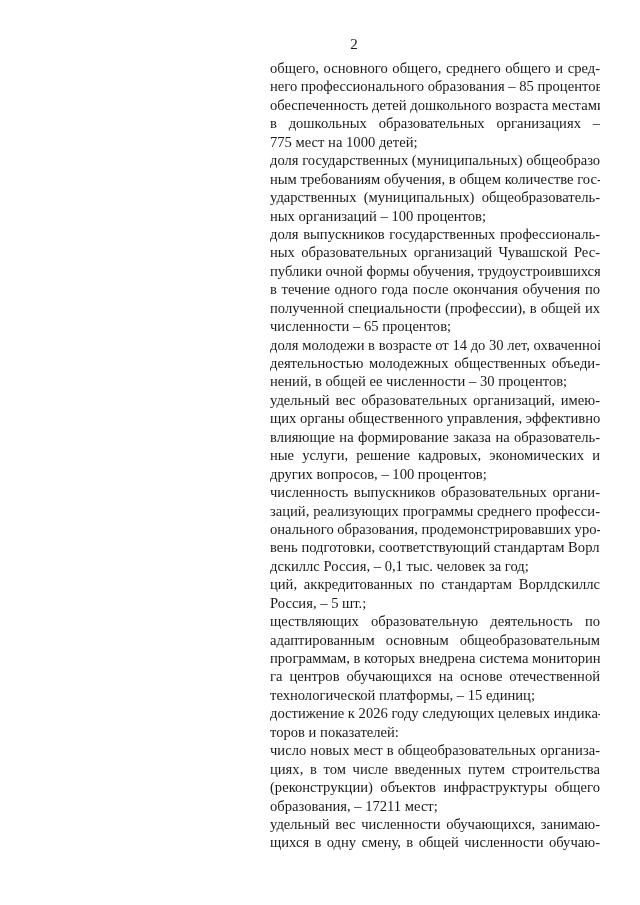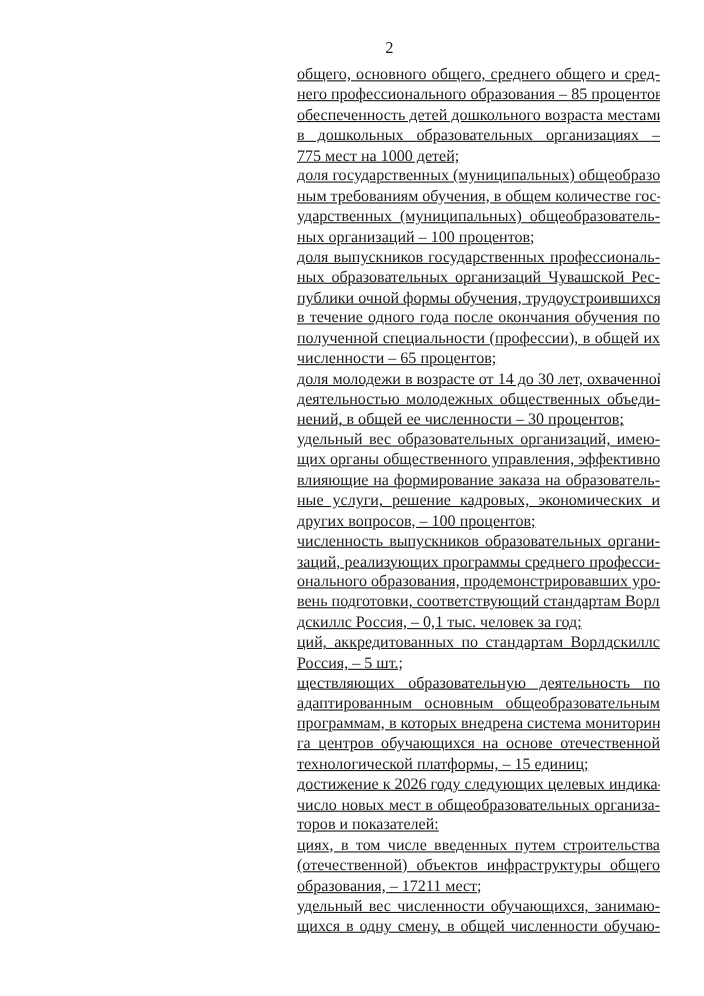--- a/index.html
+++ b/index.html
@@ -8,21 +8,21 @@
     .page-number {
       position: absolute; left: 344px; top: 36px; width: 20px; text-align: center;
       font-family: "Liberation Serif", serif; font-size: 15px; color: #1a1a1a;
     }
     .text-column {
       position: absolute; left: 270px; top: 59px; width: 330px;
       font-family: "Liberation Serif", serif; font-size: 14.6px; color: #1a1a1a;
     }
     .line {
       height: 18.45px; line-height: 18.45px; white-space: nowrap;
-      text-align: justify; text-align-last: justify; overflow: hidden; text-decoration: underline;
+      text-align: justify; text-align-last: justify; overflow: hidden;
     }
     .line.last { text-align-last: left; }
   </style>
 </head>
 <body>
 
 <div class="page">
   <div class="page-number">2</div>
   <div class="text-column" id="text-column">
       <div class="line">общего, основного общего, среднего общего и сред-</div>
@@ -54,21 +54,21 @@
       <div class="line">вень подготовки, соответствующий стандартам Ворл-</div>
       <div class="line last">дскиллс Россия, – 0,1 тыс. человек за год;</div>
       <div class="line">ций, аккредитованных по стандартам Ворлдскиллс</div>
       <div class="line last">Россия, – 5 шт.;</div>
       <div class="line">ществляющих образовательную деятельность по</div>
       <div class="line">адаптированным основным общеобразовательным</div>
       <div class="line">программам, в которых внедрена система мониторин-</div>
       <div class="line">га центров обучающихся на основе отечественной</div>
       <div class="line last">технологической платформы, – 15 единиц;</div>
       <div class="line">достижение к 2026 году следующих целевых индика-</div>
+      <div class="line last">торов и показателей:</div>
       <div class="line">число новых мест в общеобразовательных организа-</div>
-      <div class="line last">торов и показателей:</div>
       <div class="line">циях, в том числе введенных путем строительства</div>
-      <div class="line">(отечественной) объектов инфраструктуры общего</div>
+      <div class="line">(реконструкции) объектов инфраструктуры общего</div>
       <div class="line last">образования, – 17211 мест;</div>
       <div class="line">удельный вес численности обучающихся, занимаю-</div>
       <div class="line">щихся в одну смену, в общей численности обучаю-</div>
     </div>
 </div>
 
 </body></html>

